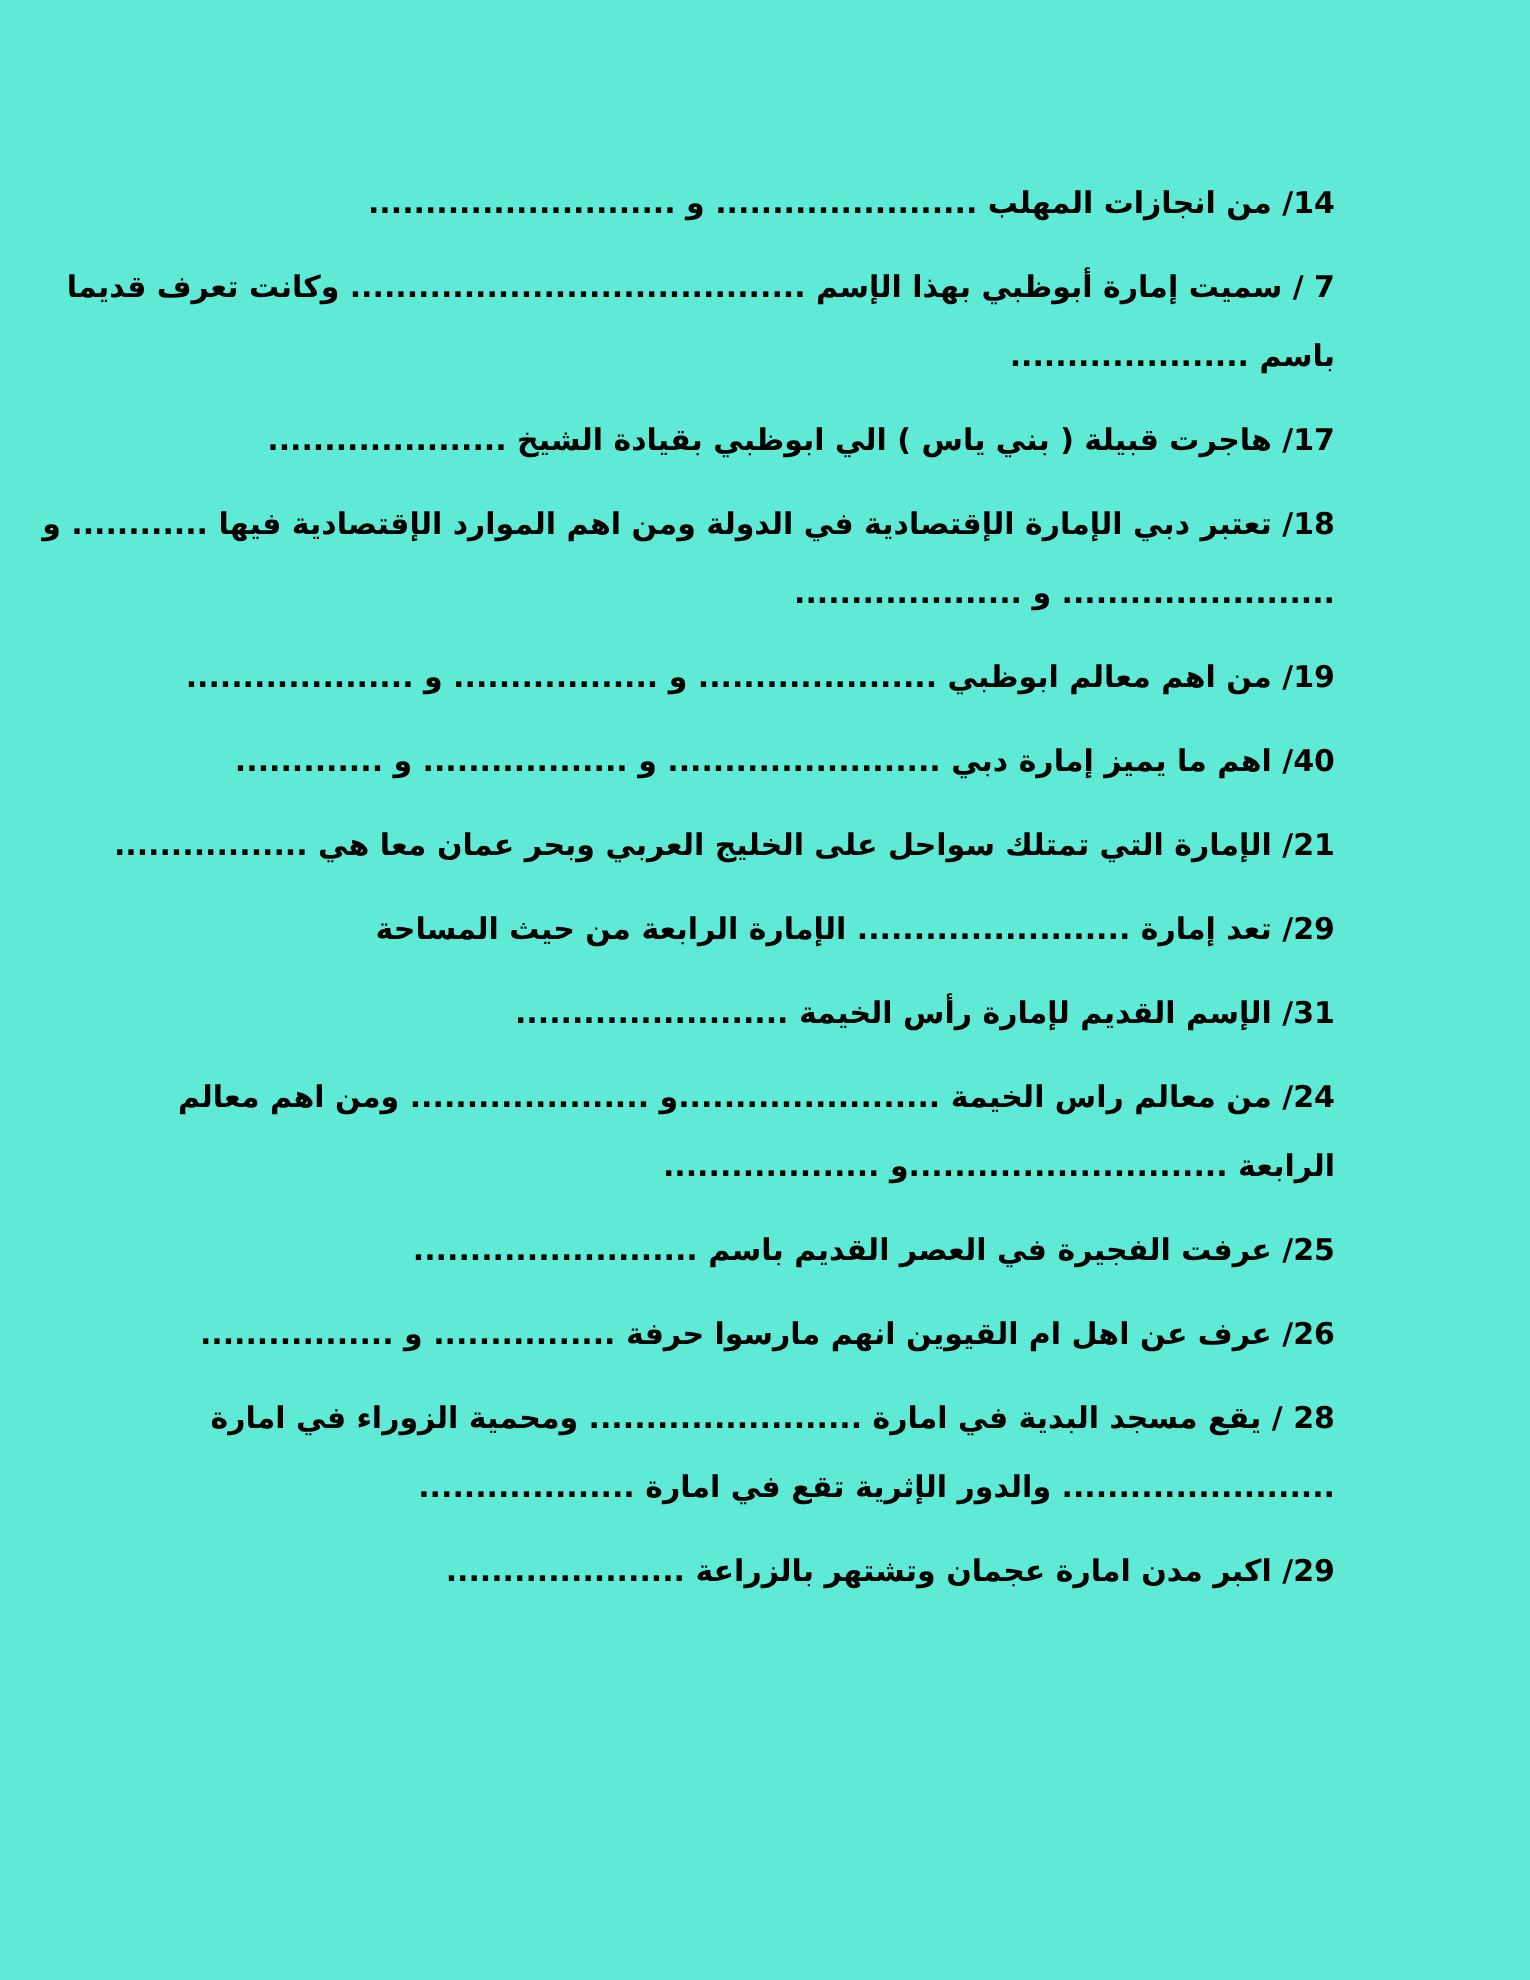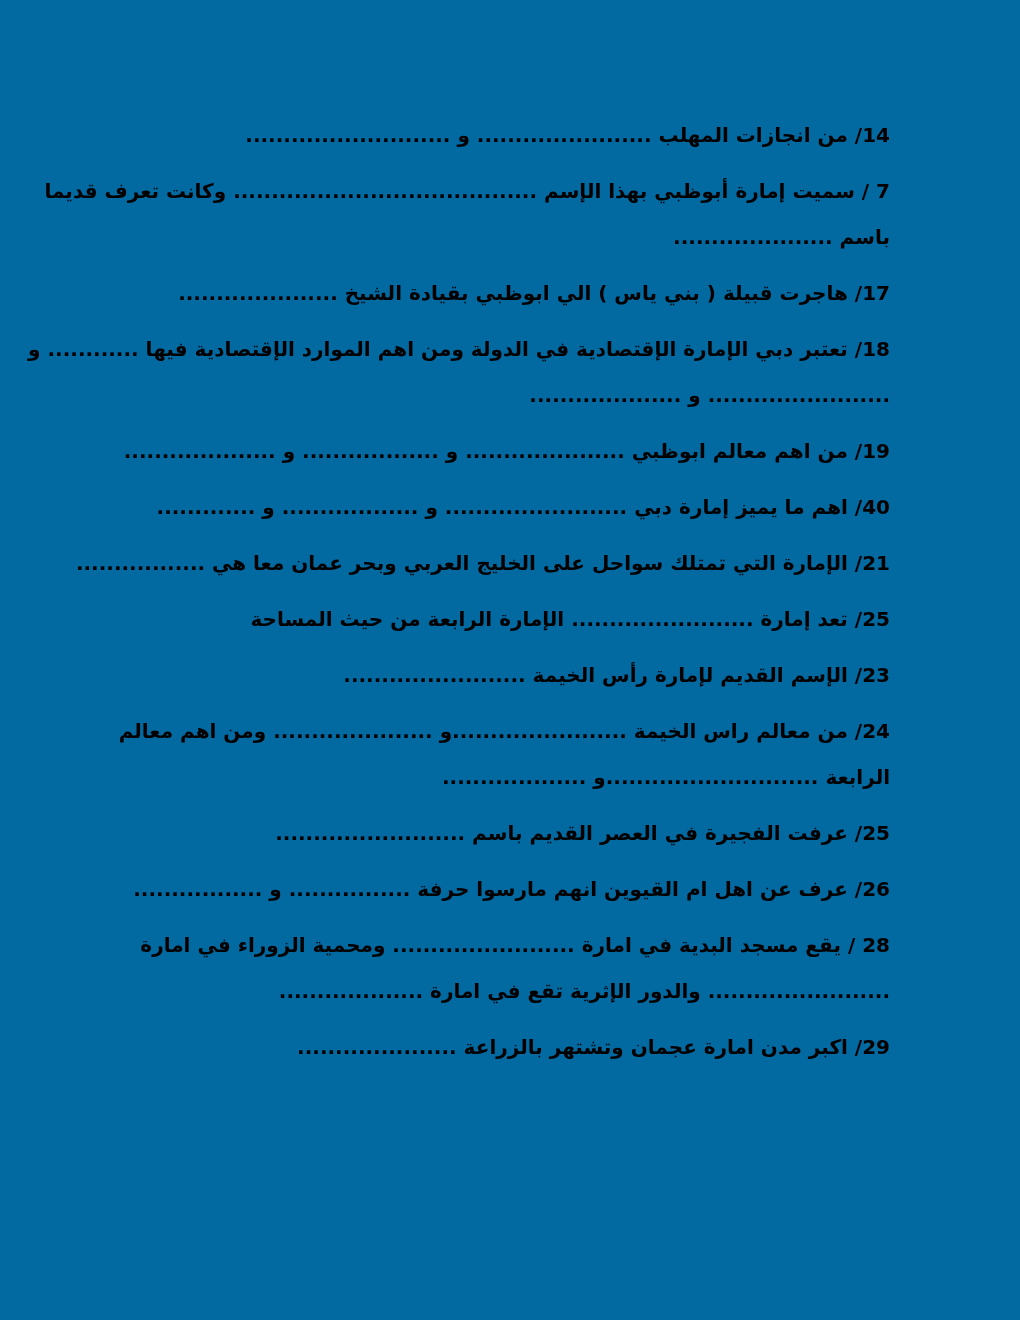--- a/index.html
+++ b/index.html
@@ -5,21 +5,21 @@
   html, body {
     margin: 0;
     padding: 0;
     background: #ffffff;
   }
   .page {
     position: relative;
     width: 1020px;
     height: 1320px;
     margin: 0 auto;
-    background: #0369a1;
+    background: #5eead4;
     box-sizing: border-box;
     padding: 112px 130px 0 120px;
     overflow: hidden;
     direction: rtl;
     font-family: "DejaVu Sans", sans-serif;
     font-weight: bold;
     font-size: 20px;
     color: #000000;
   }
   .question {
@@ -62,25 +62,25 @@
 
   <div class="question">
     <div class="line">40/ اهم ما يميز إمارة دبي ........................ و .................. و .............</div>
   </div>
 
   <div class="question">
     <div class="line">21/ الإمارة التي تمتلك سواحل على الخليج العربي وبحر عمان معا هي .................</div>
   </div>
 
   <div class="question">
-    <div class="line">25/ تعد إمارة ........................ الإمارة الرابعة من حيث المساحة</div>
+    <div class="line">29/ تعد إمارة ........................ الإمارة الرابعة من حيث المساحة</div>
   </div>
 
   <div class="question">
-    <div class="line">23/ الإسم القديم لإمارة رأس الخيمة ........................</div>
+    <div class="line">31/ الإسم القديم لإمارة رأس الخيمة ........................</div>
   </div>
 
   <div class="question">
     <div class="line">24/ من معالم راس الخيمة .......................و ..................... ومن اهم معالم</div>
     <div class="line">الرابعة ............................و ...................</div>
   </div>
 
   <div class="question">
     <div class="line">25/ عرفت الفجيرة في العصر القديم باسم .........................</div>
   </div>

